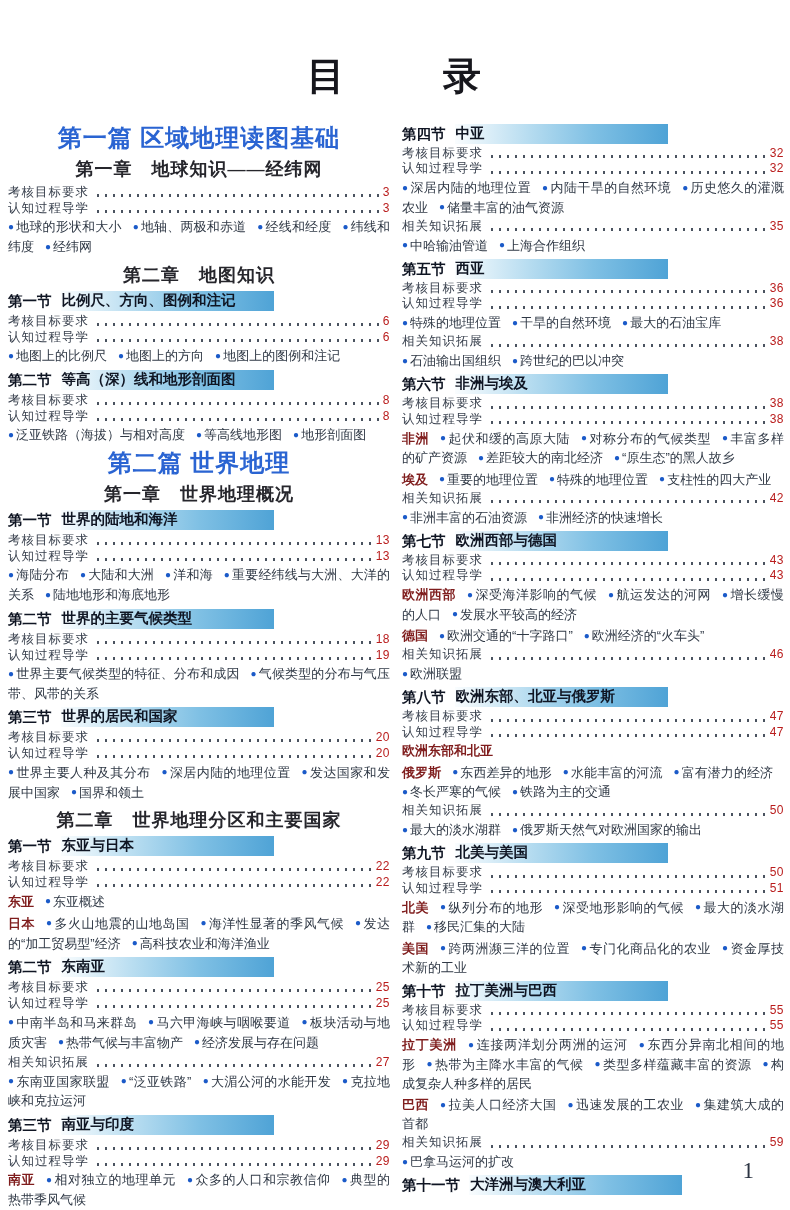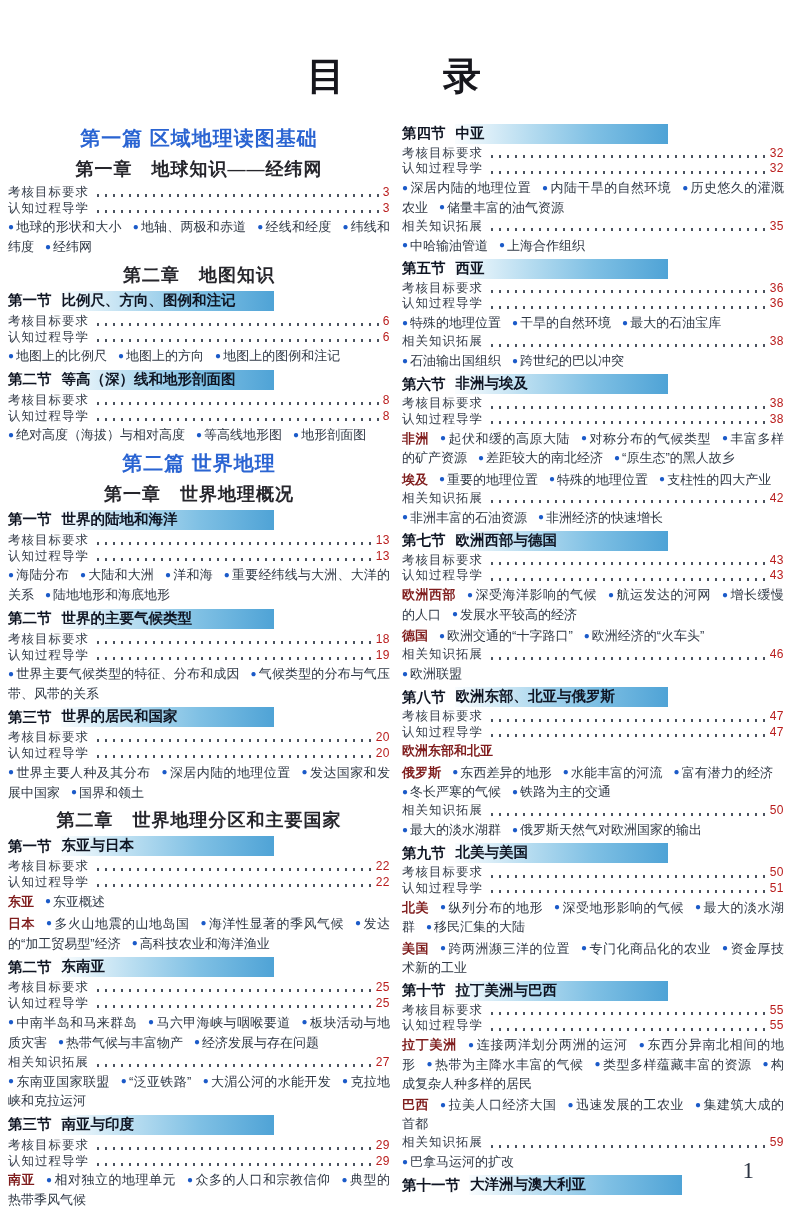--- a/index.html
+++ b/index.html
@@ -11,30 +11,30 @@
   .page{position:absolute;inset:0;}
   .doc-title{
     margin:56px 0 22px;display:flex;justify-content:center;gap:96px;
     font-size:38px;font-weight:bold;color:#17171d;line-height:1.1;
     font-family:"Liberation Serif","DejaVu Serif",serif;letter-spacing:2px;
   }
   .columns{display:flex;padding:0 6px 0 8px;gap:12px;align-items:flex-start;}
   .col{width:382px;flex:none;}
   
   .part{
-    color:#2a64d2;font-weight:bold;font-size:20px;text-align:center;
+    color:#2a64d2;font-weight:bold;font-size:24px;text-align:center;
     margin:5px 0 3px;letter-spacing:1px;line-height:26px;
   }
   
   .chapter{
     color:#26262c;font-weight:bold;font-size:18px;text-align:center;
     margin:6px 0 3px;line-height:24px;letter-spacing:1px;font-family:Liberation Serif, serif;
   }
   
-  .section-row{display:flex;align-items:center;margin:4px 0 2px;font-weight:bold;
+  .section-row{display:flex;align-items:flex-end;margin:4px 0 2px;font-weight:bold;
     font-size:14.5px;color:#0f1523;line-height:19px;}
   .sec-no{flex:none;padding-right:9px;}
   .sec-bar{
     flex:none;width:208px;padding:0 4px 1px 1px;
     background:linear-gradient(90deg,rgba(233,245,251,0.25) 0%,#b6dcf0 35%,#7fc0e4 65%,#4fa3d6 100%);
   }
   
   .entry{display:flex;align-items:flex-end;font-size:12.5px;line-height:16px;color:#39414e;}
   .entry .label{flex:none;letter-spacing:1px;}
   .leader{
@@ -102,21 +102,21 @@
         <div class="entry">
           <span class="label">考核目标要求</span>
           <span class="leader"></span>
           <span class="pg">8</span>
         </div>
         <div class="entry">
           <span class="label">认知过程导学</span>
           <span class="leader"></span>
           <span class="pg">8</span>
         </div>
-        <div class="topics"><span class="topic"><span class="dot">●</span><span class="txt">绝对高度（海拔）与相对高度</span></span><span class="topic"><span class="dot">●</span><span class="txt">等高线地形图</span></span><span class="topic"><span class="dot">●</span><span class="txt">地形剖面图</span></span></div>
+        <div class="topics"><span class="topic"><span class="dot">●</span><span class="txt">泛亚铁路（海拔）与相对高度</span></span><span class="topic"><span class="dot">●</span><span class="txt">等高线地形图</span></span><span class="topic"><span class="dot">●</span><span class="txt">地形剖面图</span></span></div>
         <div class="part">第二篇  世界地理</div>
         <div class="chapter">第一章　世界地理概况</div>
         <div class="section-row">
           <span class="sec-no">第一节</span>
           <span class="sec-bar"><span class="sec-title">世界的陆地和海洋</span></span>
         </div>
         <div class="entry">
           <span class="label">考核目标要求</span>
           <span class="leader"></span>
           <span class="pg">13</span>

